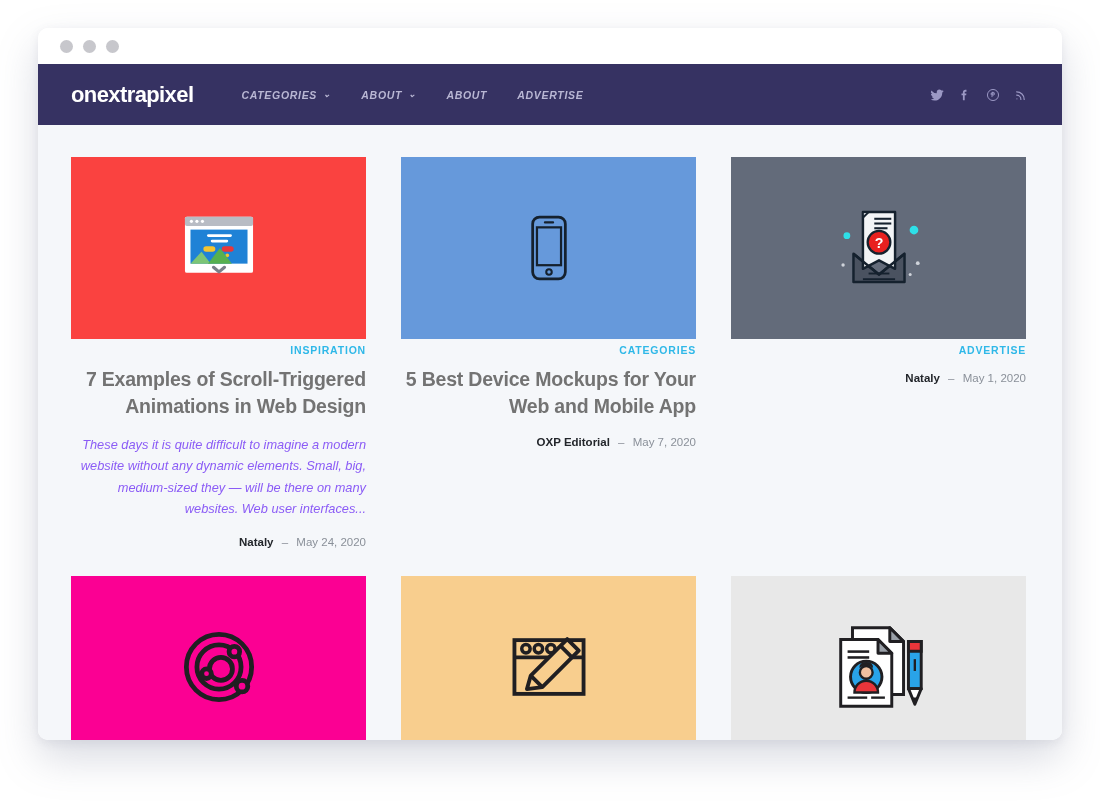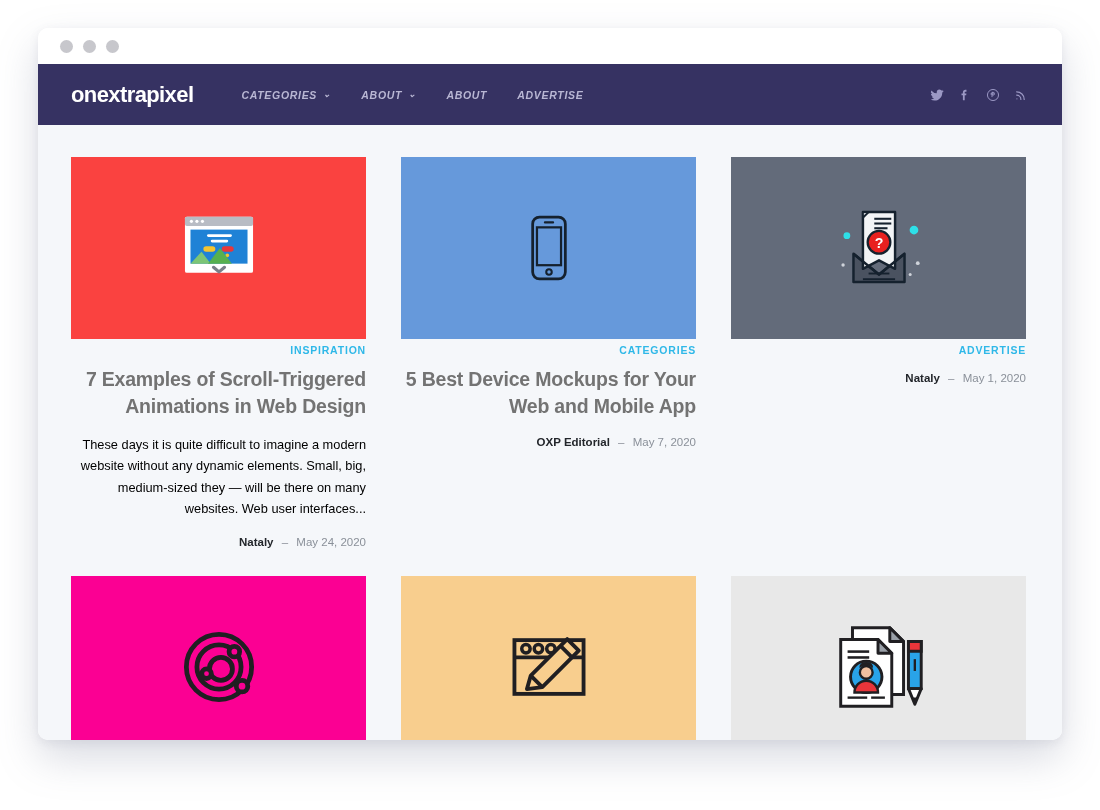--- a/index.html
+++ b/index.html
@@ -125,21 +125,22 @@
     font-size: 19.5px;
     line-height: 1.38;
     font-weight: bold;
     color: #737373;
     letter-spacing: -0.2px;
   }
   .card-excerpt {
     margin-top: 14px;
     font-size: 12.8px;
     line-height: 1.68;
-    color: #000000;
+    color: #8b5cf6;
+    font-style: italic;
   }
   .card-meta {
     margin-top: 16px;
     font-size: 11.5px;
     color: #8a9099;
   }
   .card-meta .author {
     color: #23262b;
     font-weight: bold;
   }

